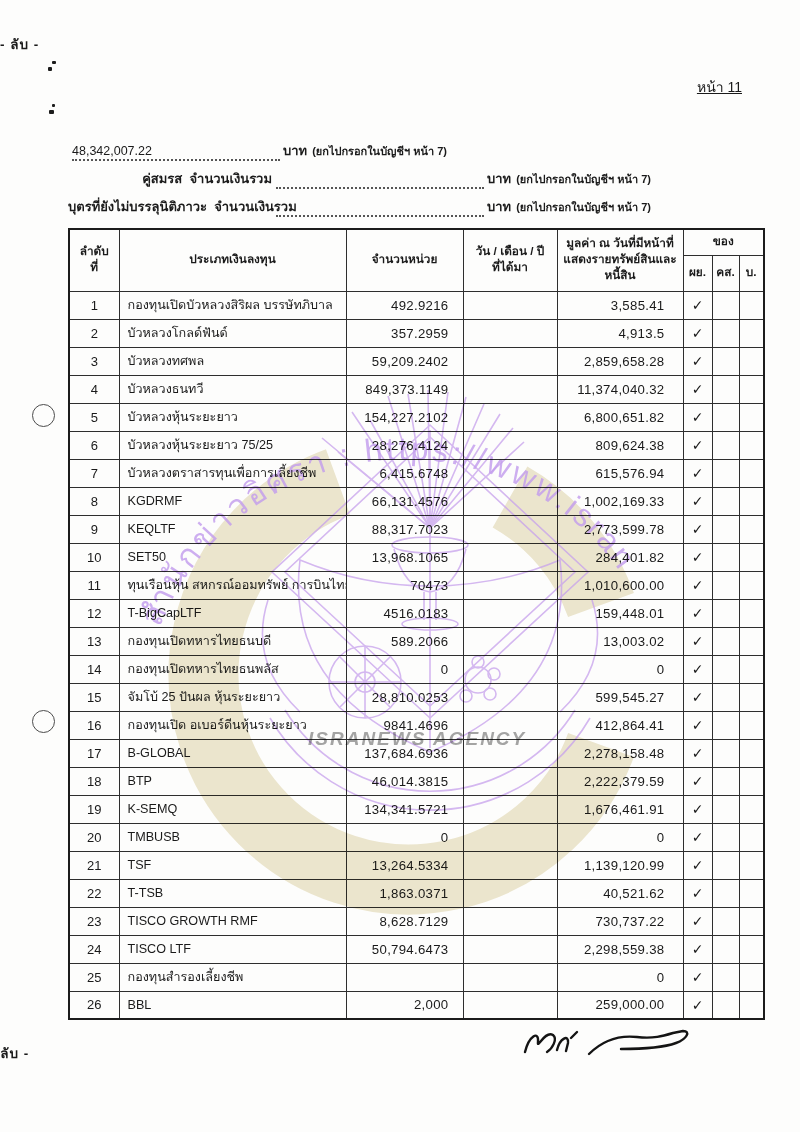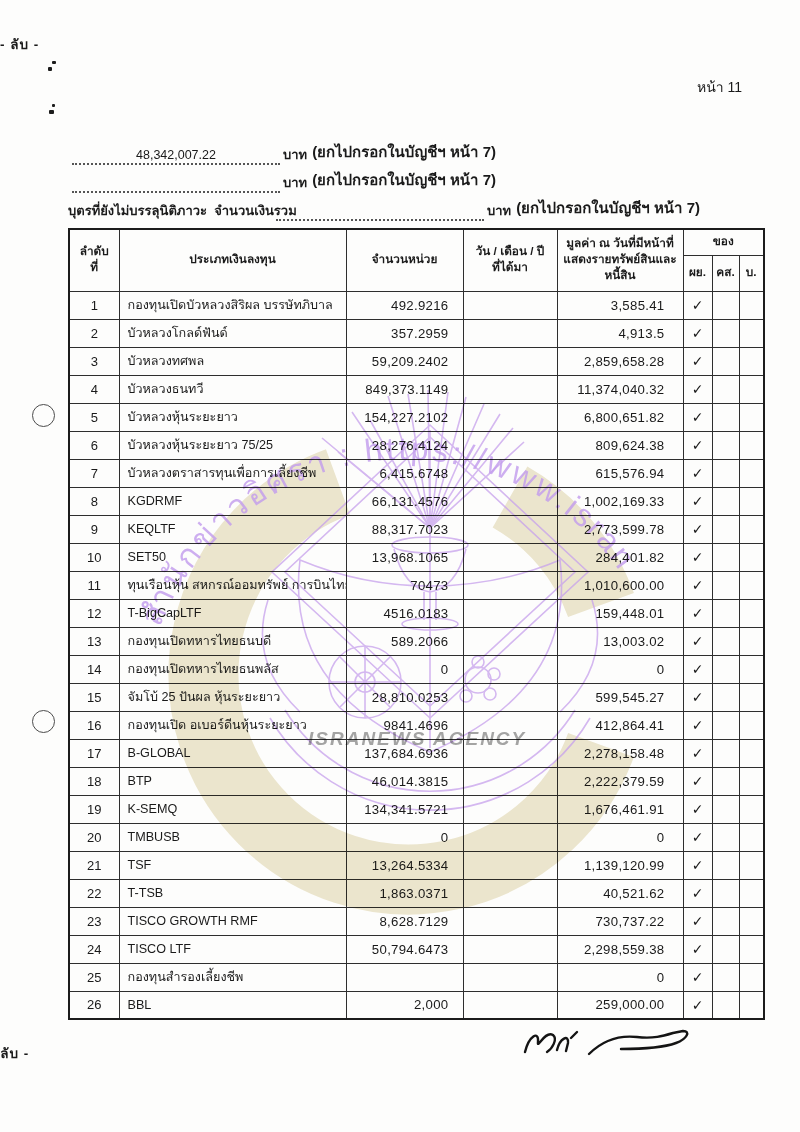--- a/index.html
+++ b/index.html
@@ -6,30 +6,30 @@
   html,body { width:800px; height:1132px; background:#e8e8e8; }
   body { font-family:"Liberation Sans","DejaVu Sans",sans-serif; }
   .page {
     position:relative; width:800px; height:1132px;
     background:#fdfdfc; overflow:hidden; color:#1a1a1a;
   }
   .secret { position:absolute; left:0; right:0; text-align:left;
     font-size:13.5px; font-weight:700; letter-spacing:1px; }
   .secret.top { top:33px; }
   .secret.bottom { top:1042px; left:-10px; }
-  .page-number { position:absolute; top:76px; right:58px; font-size:14px; }
+  .page-number { position:absolute; top:76px; right:58px; font-size:14px;text-decoration:underline; }
   .doc-title { position:absolute; top:100px; left:0; right:0;
     text-align:center; font-size:14.5px; font-weight:700; }
 
   .sumline { position:absolute; left:68px; display:flex; align-items:flex-end; }
   .sumline .lbl { width:204px; text-align:right; font-size:13px; font-weight:600; white-space:pre; }
   .sumline .dots { width:208px; margin-left:4px; border-bottom:2px dotted #555;
-    text-align:center; font-size:12.5px; line-height:15px; height:17px; }
+    text-align:left; font-size:12.5px; line-height:15px; height:17px; }
   .sumline .unit { font-size:13px; font-weight:600; padding:0 5px 0 3px; }
-  .sumline .note { font-size:15px; font-weight:600; padding-bottom:1px; white-space:nowrap; }
+  .sumline .note { font-size:11px; font-weight:600; padding-bottom:1px; white-space:nowrap; }
 
   table.fund { position:absolute; left:68px; top:228px; width:695px;
     border-collapse:collapse; table-layout:fixed;border-radius:10px; }
   table.fund th, table.fund td { border:1px solid #2e2e2e; overflow:hidden; }
   table.fund { border:2px solid #1c1c1c; }
   thead th { font-size:11.8px; font-weight:600; text-align:center;
     vertical-align:middle; white-space:pre-line; line-height:1.35; }
   thead tr.h1 th { height:26px; }
   thead tr.h2 th { height:36px; }
   tbody td { height:28px; font-size:13px; vertical-align:middle; white-space:nowrap; }
@@ -56,20 +56,21 @@
 
   <div class="secret top">- ลับ -</div>
   <div class="page-number">หน้า 11</div>
 
   <div class="sumline" style="top:140px;">
     <span class="dots">48,342,007.22</span>
     <span class="unit">บาท</span>
     <span class="note">(ยกไปกรอกในบัญชีฯ หน้า 7)</span>
   </div>
   <div class="sumline" style="top:168px;">
+    <span class="lbl">คู่สมรส  จำนวนเงินรวม</span>
     <span class="dots"></span>
     <span class="unit">บาท</span>
     <span class="note">(ยกไปกรอกในบัญชีฯ หน้า 7)</span>
   </div>
   <div class="sumline" style="top:196px;">
     <span class="lbl">บุตรที่ยังไม่บรรลุนิติภาวะ  จำนวนเงินรวม</span>
     <span class="dots"></span>
     <span class="unit">บาท</span>
     <span class="note">(ยกไปกรอกในบัญชีฯ หน้า 7)</span>
   </div>

